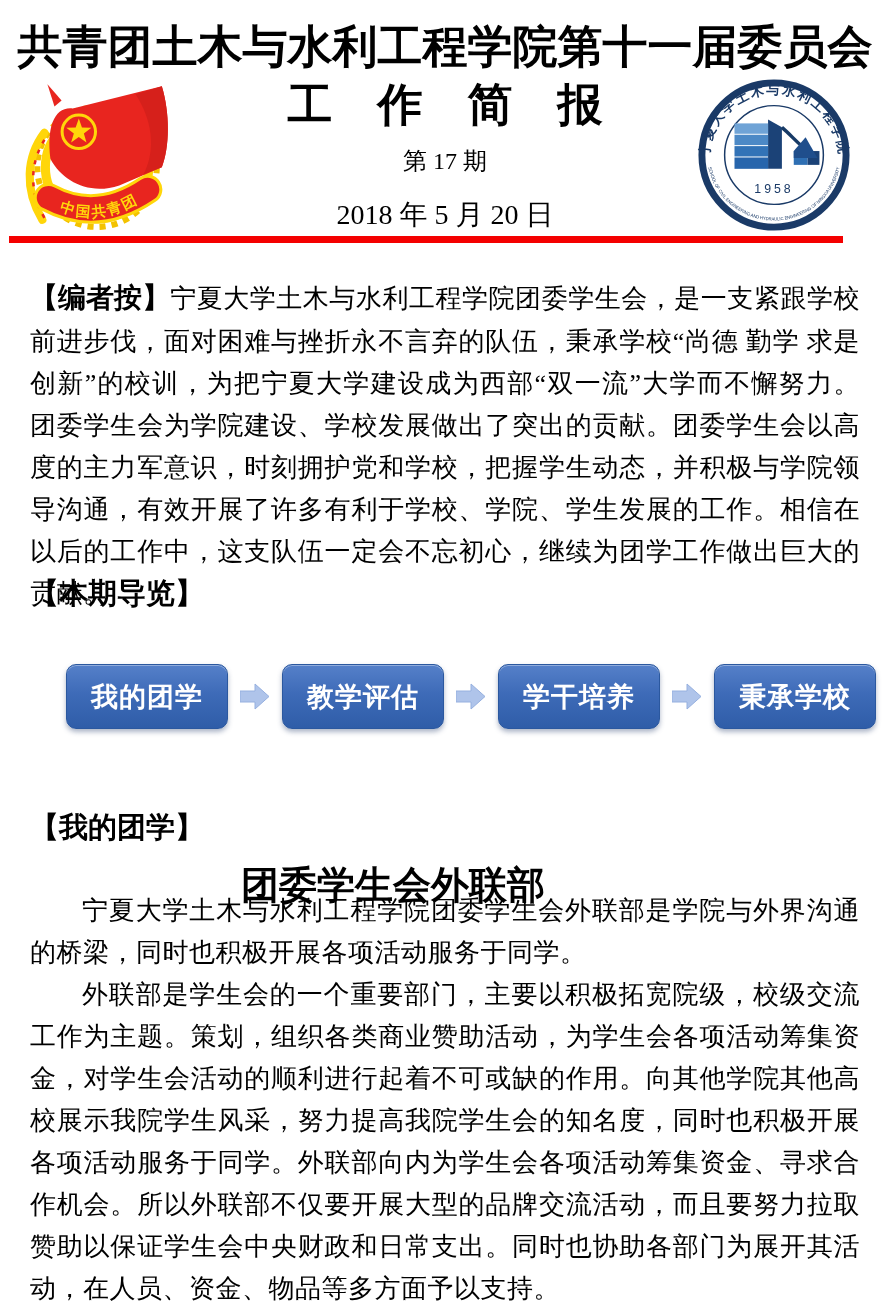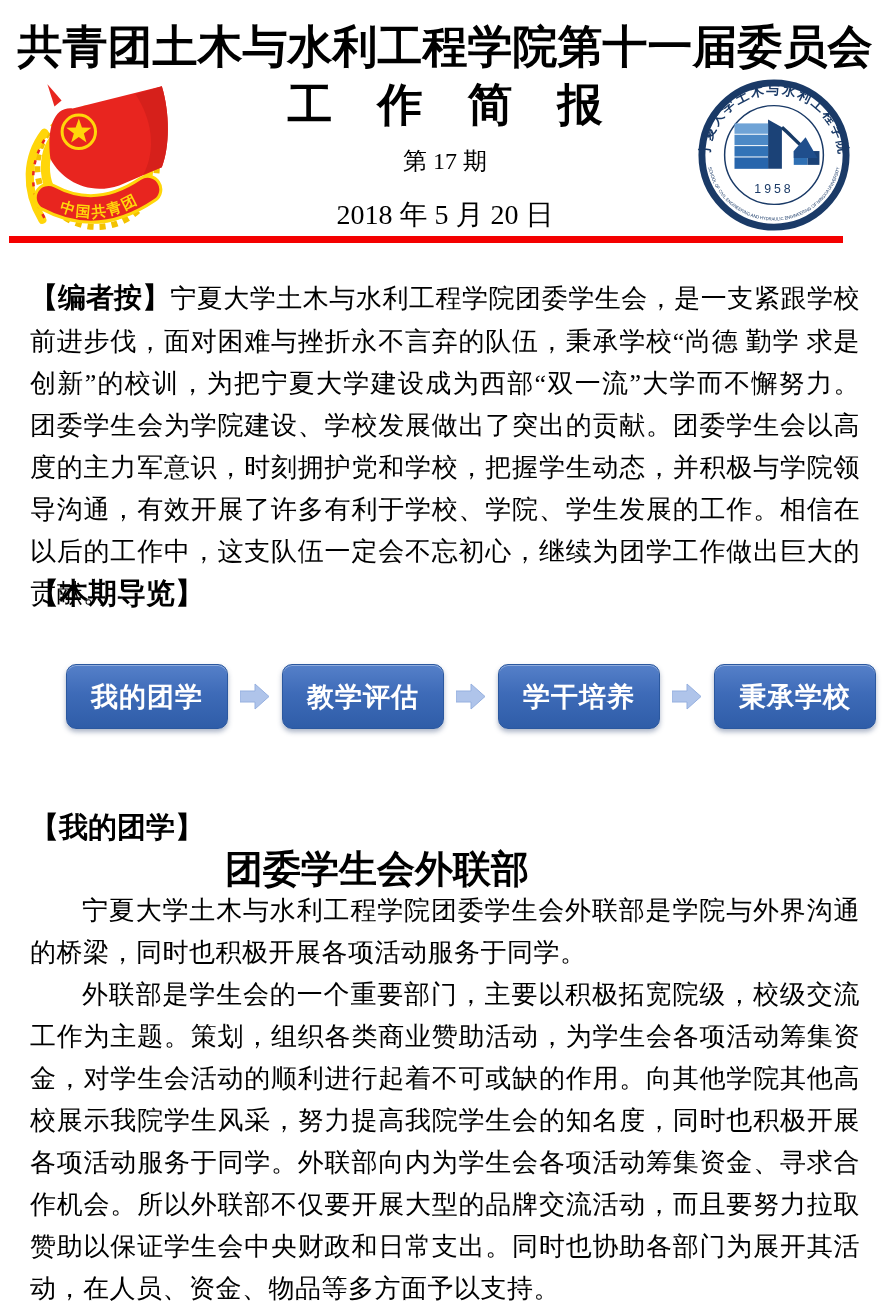--- a/index.html
+++ b/index.html
@@ -27,21 +27,21 @@
   .body-text{font-size:26px;line-height:42px;letter-spacing:0.5px;
              text-align:justify;margin:0;}
   .body-text.indent{text-indent:2em;}
   .note-label{font-family:Liberation Mono, monospace;font-weight:bold;
               font-size:28px;letter-spacing:0;margin-top:31px;}
   .sec-label{font-family:"Liberation Sans", sans-serif;font-weight:bold;
              font-size:29px;line-height:42px;}
   .editor-note{top:278px;}
   .guide-label{top:572px;}
   .section-label{top:806px;}
-  .article-heading{position:absolute;top:844px;left:0;width:754px;margin:0;
+  .article-heading{position:absolute;top:844px;left:0;width:754px;margin:16px;
                    text-align:center;font-family:"Liberation Serif", serif;
                    font-weight:bold;font-size:38px;line-height:50px;}
   .article-body{top:890px;}
 
   
   .flowchart{position:absolute;top:664px;left:0;width:890px;
              display:flex;justify-content:center;align-items:center;gap:12px;padding-left:26px;}
   .chip{width:160px;height:63px;border-radius:10px;
         background:linear-gradient(180deg,#5580C9 0%,#3E6BB8 45%,#2F5DA8 100%);
         border:1px solid #2B589F;

